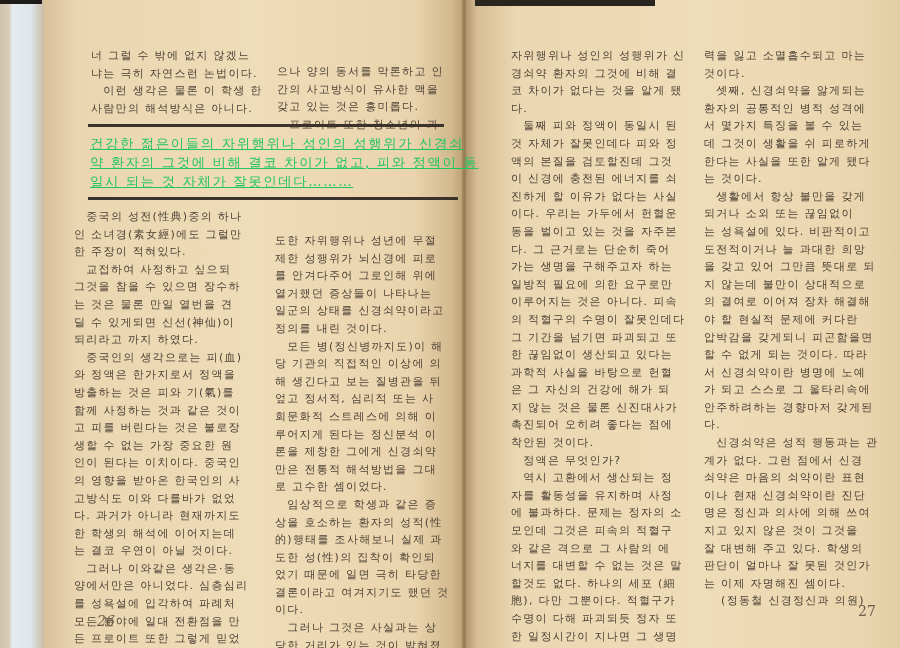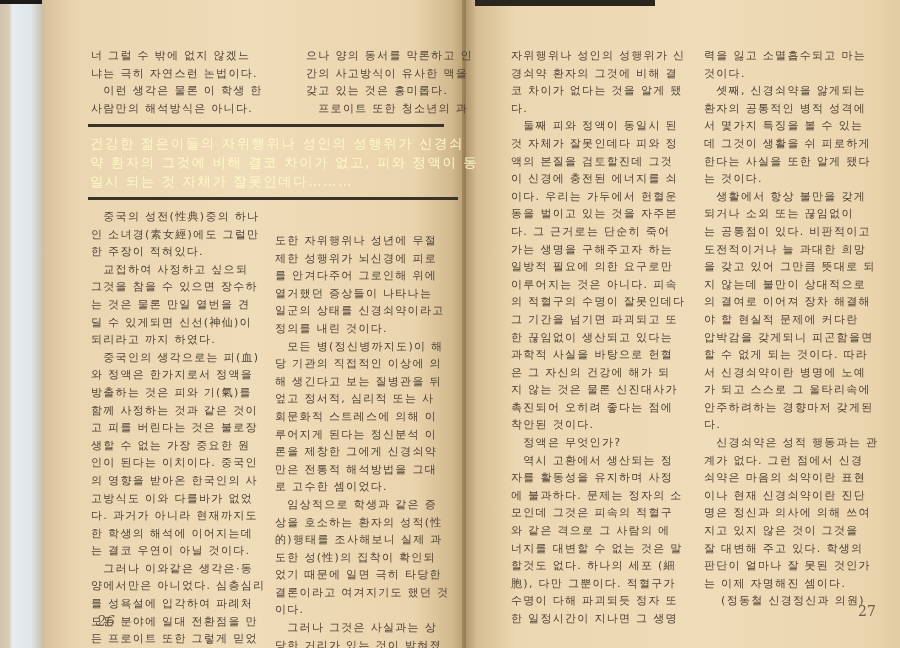--- a/index.html
+++ b/index.html
@@ -28,21 +28,21 @@
   }
   .gutter { position:absolute; left:462px; top:0; width:4px; height:648px; background:#8a6f45; opacity:.55; }
   .top-shadow-r { position:absolute; left:475px; top:0; width:180px; height:6px; background:#2b2520; }
 
   .col { position:absolute; color:#4d4135; font-size:11px; line-height:17.6px; letter-spacing:1.3px; }
   .col .line { display:block; white-space:nowrap; }
 
   .rule { position:absolute; height:3px; background:#3b332b; }
   .pull {
     position:absolute; left:90px; top:124px; width:360px;
-    color:#fef9c3; font-size:13.4px; line-height:19px; letter-spacing:1.6px;
+    color:#22c55e; font-size:13.4px; line-height:19px; letter-spacing:1.6px;text-decoration:underline;
   }
   .pull .line { display:block; white-space:nowrap; }
   .pnum { position:absolute; font-family:"DejaVu Serif", serif; font-size:14px; color:#6b5c4a; font-style:italic; }
   .pnum-r { font-style:normal; }
 </style>
 </head>
 <body>
 
 <div class="spread">
   <div class="edge-left"></div>
@@ -52,36 +52,36 @@
   <div class="page page-right"></div>
   <div class="gutter"></div>
   <div class="top-shadow-r"></div>
 
   <div class="col" style="left:91px;top:47px;width:180px;" id="ltc1">
       <span class="line">너 그럴 수 밖에 없지 않겠느</span>
       <span class="line">냐는 극히 자연스런 논법이다.</span>
       <span class="line">　이런 생각은 물론 이 학생 한</span>
       <span class="line">사람만의 해석방식은 아니다.</span>
     </div>
-  <div class="col" style="left:277px;top:47px;width:180px;margin-left:29px;" id="ltc2">
+  <div class="col" style="left:277px;top:63px;width:180px;" id="ltc2">
       <span class="line">으나 양의 동서를 막론하고 인</span>
       <span class="line">간의 사고방식이 유사한 맥을</span>
       <span class="line">갖고 있는 것은 흥미롭다.</span>
       <span class="line">　프로이트 또한 청소년의 과</span>
     </div>
 
   <div class="rule" style="left:88px;top:124px;width:356px;"></div>
   <div class="pull" style="top:134px;" id="pq">
       <span class="line">건강한 젊은이들의 자위행위나 성인의 성행위가  신경쇠</span>
       <span class="line">약 환자의 그것에 비해 결코 차이가 없고, 피와 정액이 동</span>
       <span class="line">일시 되는 것 자체가 잘못인데다………</span>
     </div>
   <div class="rule" style="left:88px;top:197px;width:370px;"></div>
 
-  <div class="col" style="left:91px;top:208px;width:180px;" id="lc1">
+  <div class="col" style="left:74px;top:208px;width:180px;" id="lc1">
       <span class="line">　중국의 성전(性典)중의 하나</span>
       <span class="line">인 소녀경(素女經)에도 그럴만</span>
       <span class="line">한 주장이 적혀있다.</span>
       <span class="line">　교접하여 사정하고  싶으되</span>
       <span class="line">그것을 참을 수 있으면 장수하</span>
       <span class="line">는 것은 물론 만일 열번을 견</span>
       <span class="line">딜 수 있게되면 신선(神仙)이</span>
       <span class="line">되리라고 까지 하였다.</span>
       <span class="line">　중국인의 생각으로는 피(血)</span>
       <span class="line">와 정액은 한가지로서 정액을</span>
@@ -131,20 +131,21 @@
 
   <div class="col" style="left:511px;top:47px;width:180px;" id="rc1">
       <span class="line">자위행위나 성인의 성행위가 신</span>
       <span class="line">경쇠약 환자의 그것에 비해 결</span>
       <span class="line">코 차이가 없다는 것을 알게 됐</span>
       <span class="line">다.</span>
       <span class="line">　둘째 피와 정액이 동일시 된</span>
       <span class="line">것 자체가 잘못인데다 피와 정</span>
       <span class="line">액의 본질을 검토할진데  그것</span>
       <span class="line">이 신경에 충전된 에너지를 쇠</span>
+      <span class="line">진하게 할 이유가 없다는 사실</span>
       <span class="line">이다. 우리는 가두에서 헌혈운</span>
       <span class="line">동을 벌이고 있는 것을 자주본</span>
       <span class="line">다. 그 근거로는  단순히 죽어</span>
       <span class="line">가는 생명을 구해주고자  하는</span>
       <span class="line">일방적 필요에 의한  요구로만</span>
       <span class="line">이루어지는 것은 아니다.  피속</span>
       <span class="line">의 적혈구의 수명이  잘못인데다</span>
       <span class="line">그 기간을 넘기면 파괴되고 또</span>
       <span class="line">한 끊임없이 생산되고  있다는</span>
       <span class="line">과학적 사실을 바탕으로  헌혈</span>
@@ -168,21 +169,21 @@
       <span class="line">력을 잃고 소멸흡수되고  마는</span>
       <span class="line">것이다.</span>
       <span class="line">　셋째, 신경쇠약을  앓게되는</span>
       <span class="line">환자의 공통적인 병적  성격에</span>
       <span class="line">서 몇가지 특징을 볼 수  있는</span>
       <span class="line">데 그것이 생활을 쉬 피로하게</span>
       <span class="line">한다는 사실을 또한 알게 됐다</span>
       <span class="line">는 것이다.</span>
       <span class="line">　생활에서 항상 불만을  갖게</span>
       <span class="line">되거나 소외 또는  끊임없이</span>
-      <span class="line">는 공통점이 있다.  비판적이고</span>
+      <span class="line">는 성욕설에 있다.  비판적이고</span>
       <span class="line">도전적이거나 늘 과대한  희망</span>
       <span class="line">을 갖고 있어 그만큼 뜻대로 되</span>
       <span class="line">지 않는데 불만이  상대적으로</span>
       <span class="line">의 결여로 이어져 장차 해결해</span>
       <span class="line">야 할 현실적 문제에   커다란</span>
       <span class="line">압박감을 갖게되니 피곤함을면</span>
       <span class="line">할 수 없게 되는 것이다. 따라</span>
       <span class="line">서 신경쇠약이란 병명에  노예</span>
       <span class="line">가 되고 스스로 그 울타리속에</span>
       <span class="line">안주하려하는 경향마저 갖게된</span>

